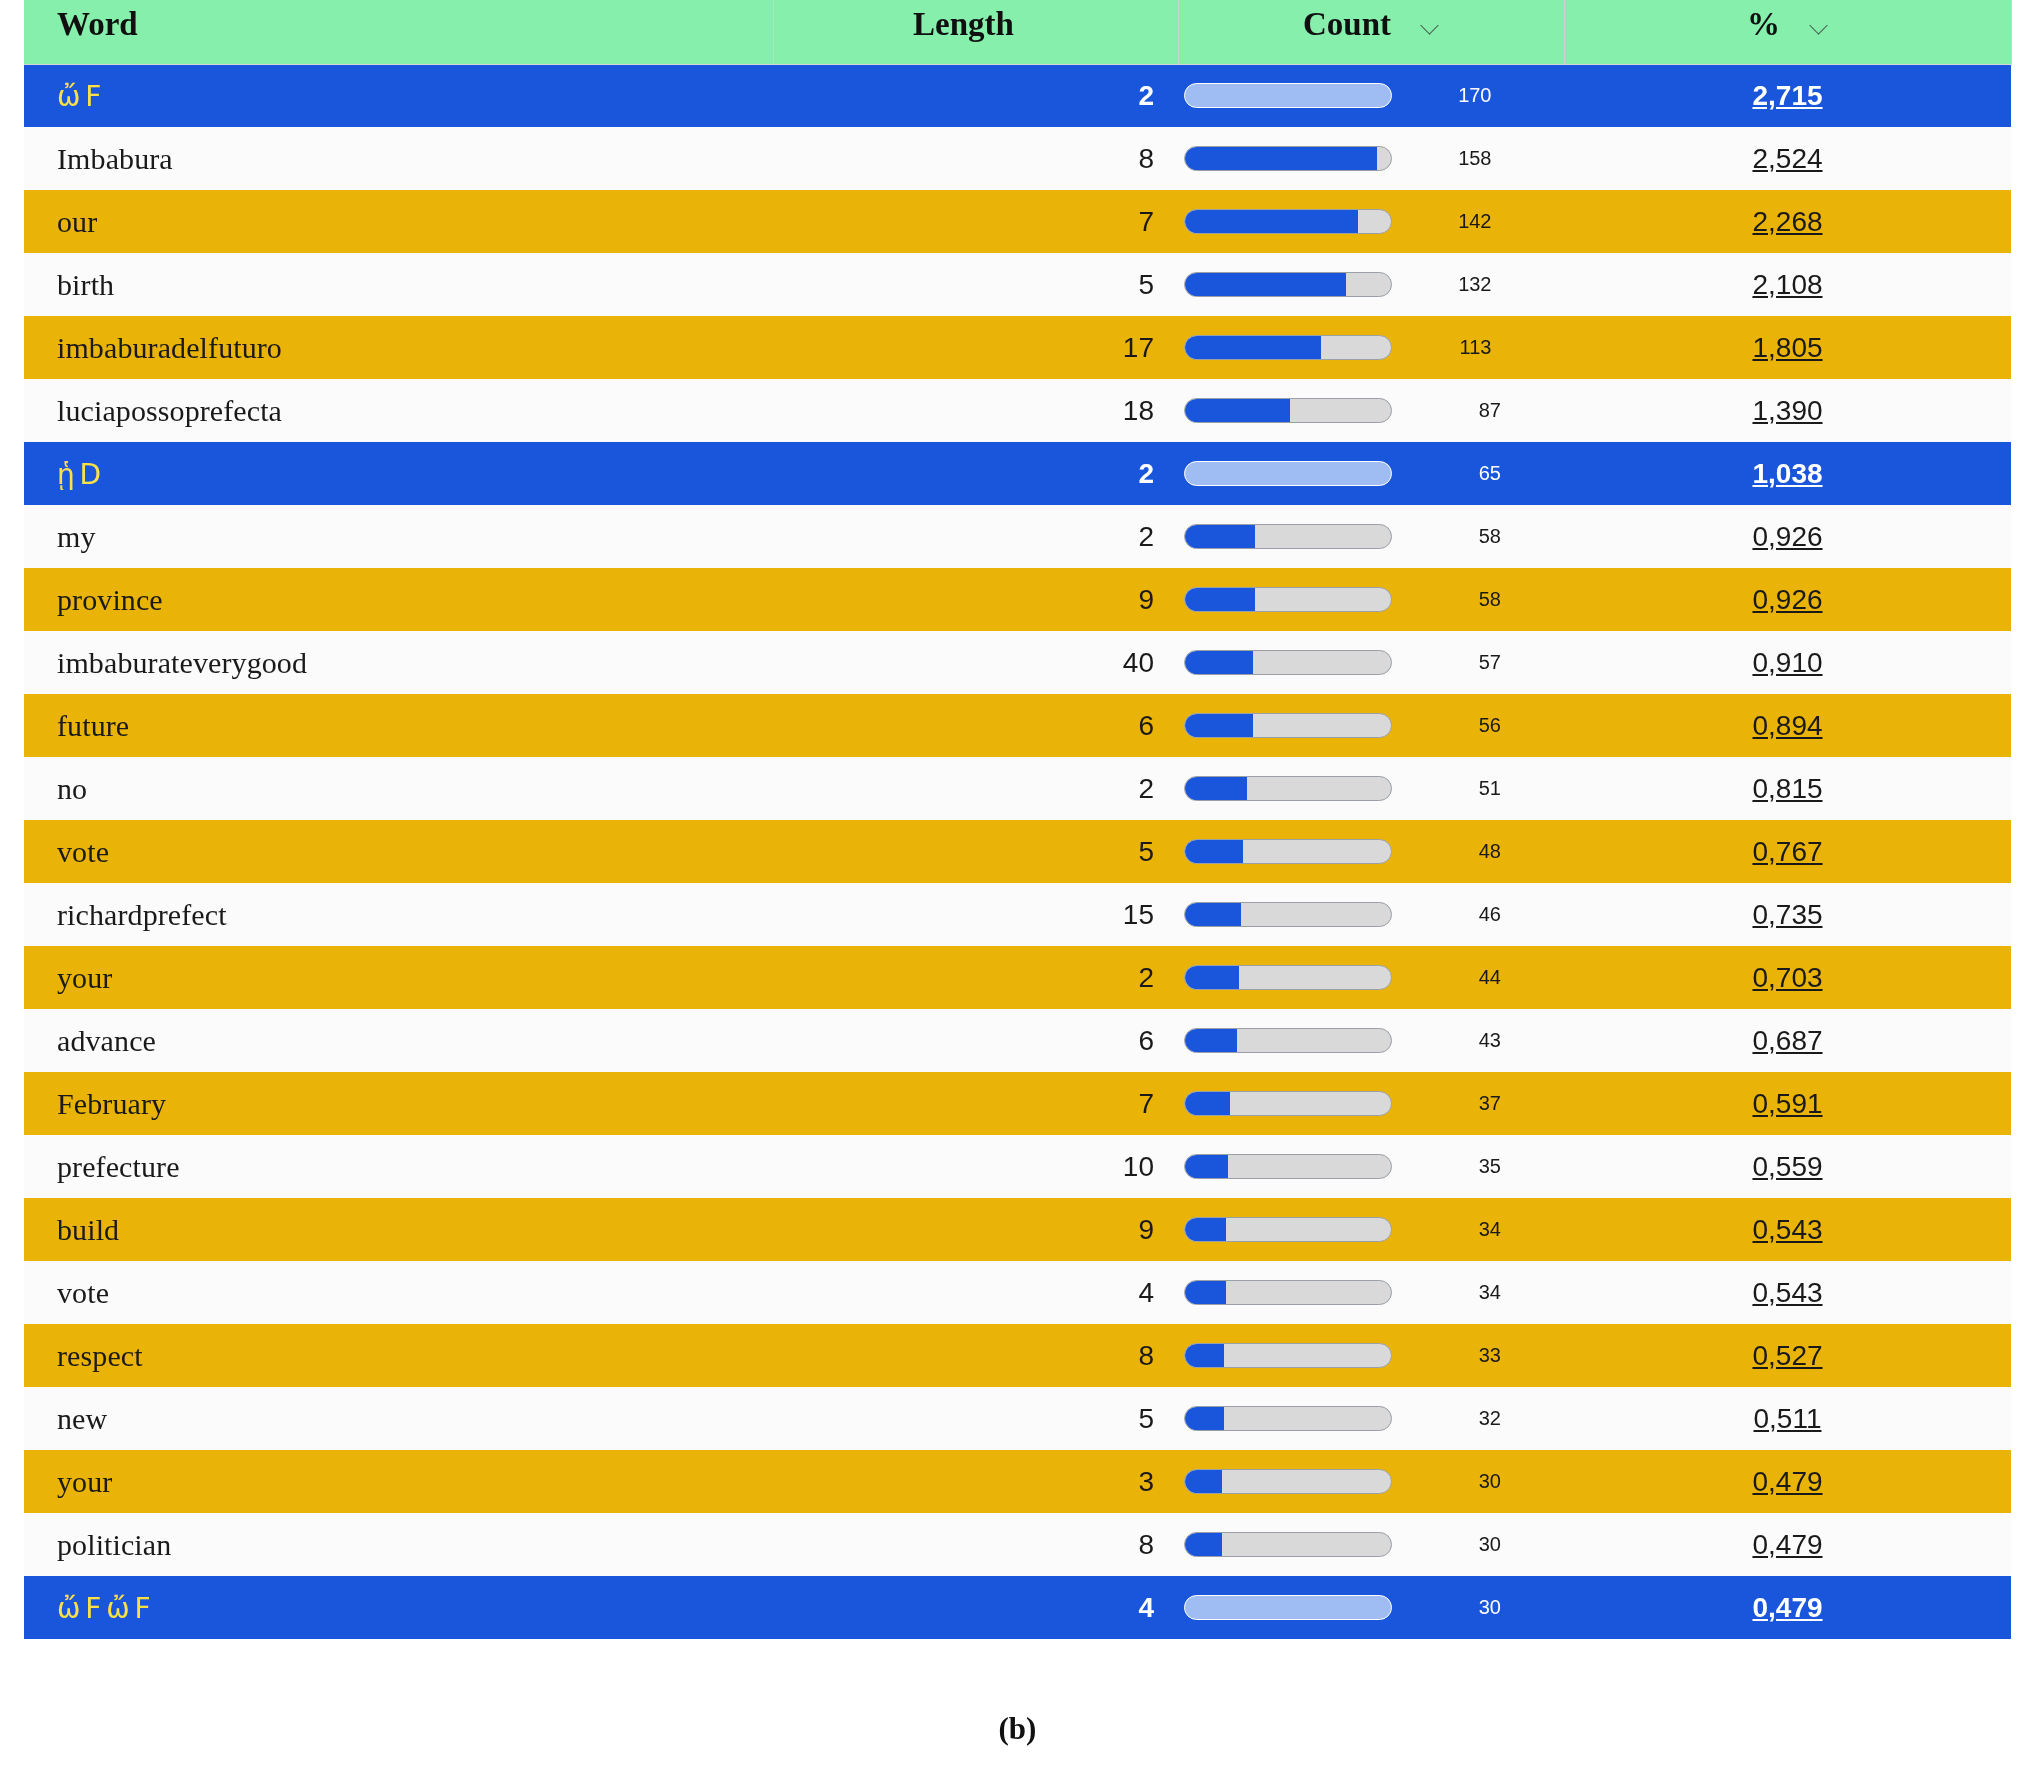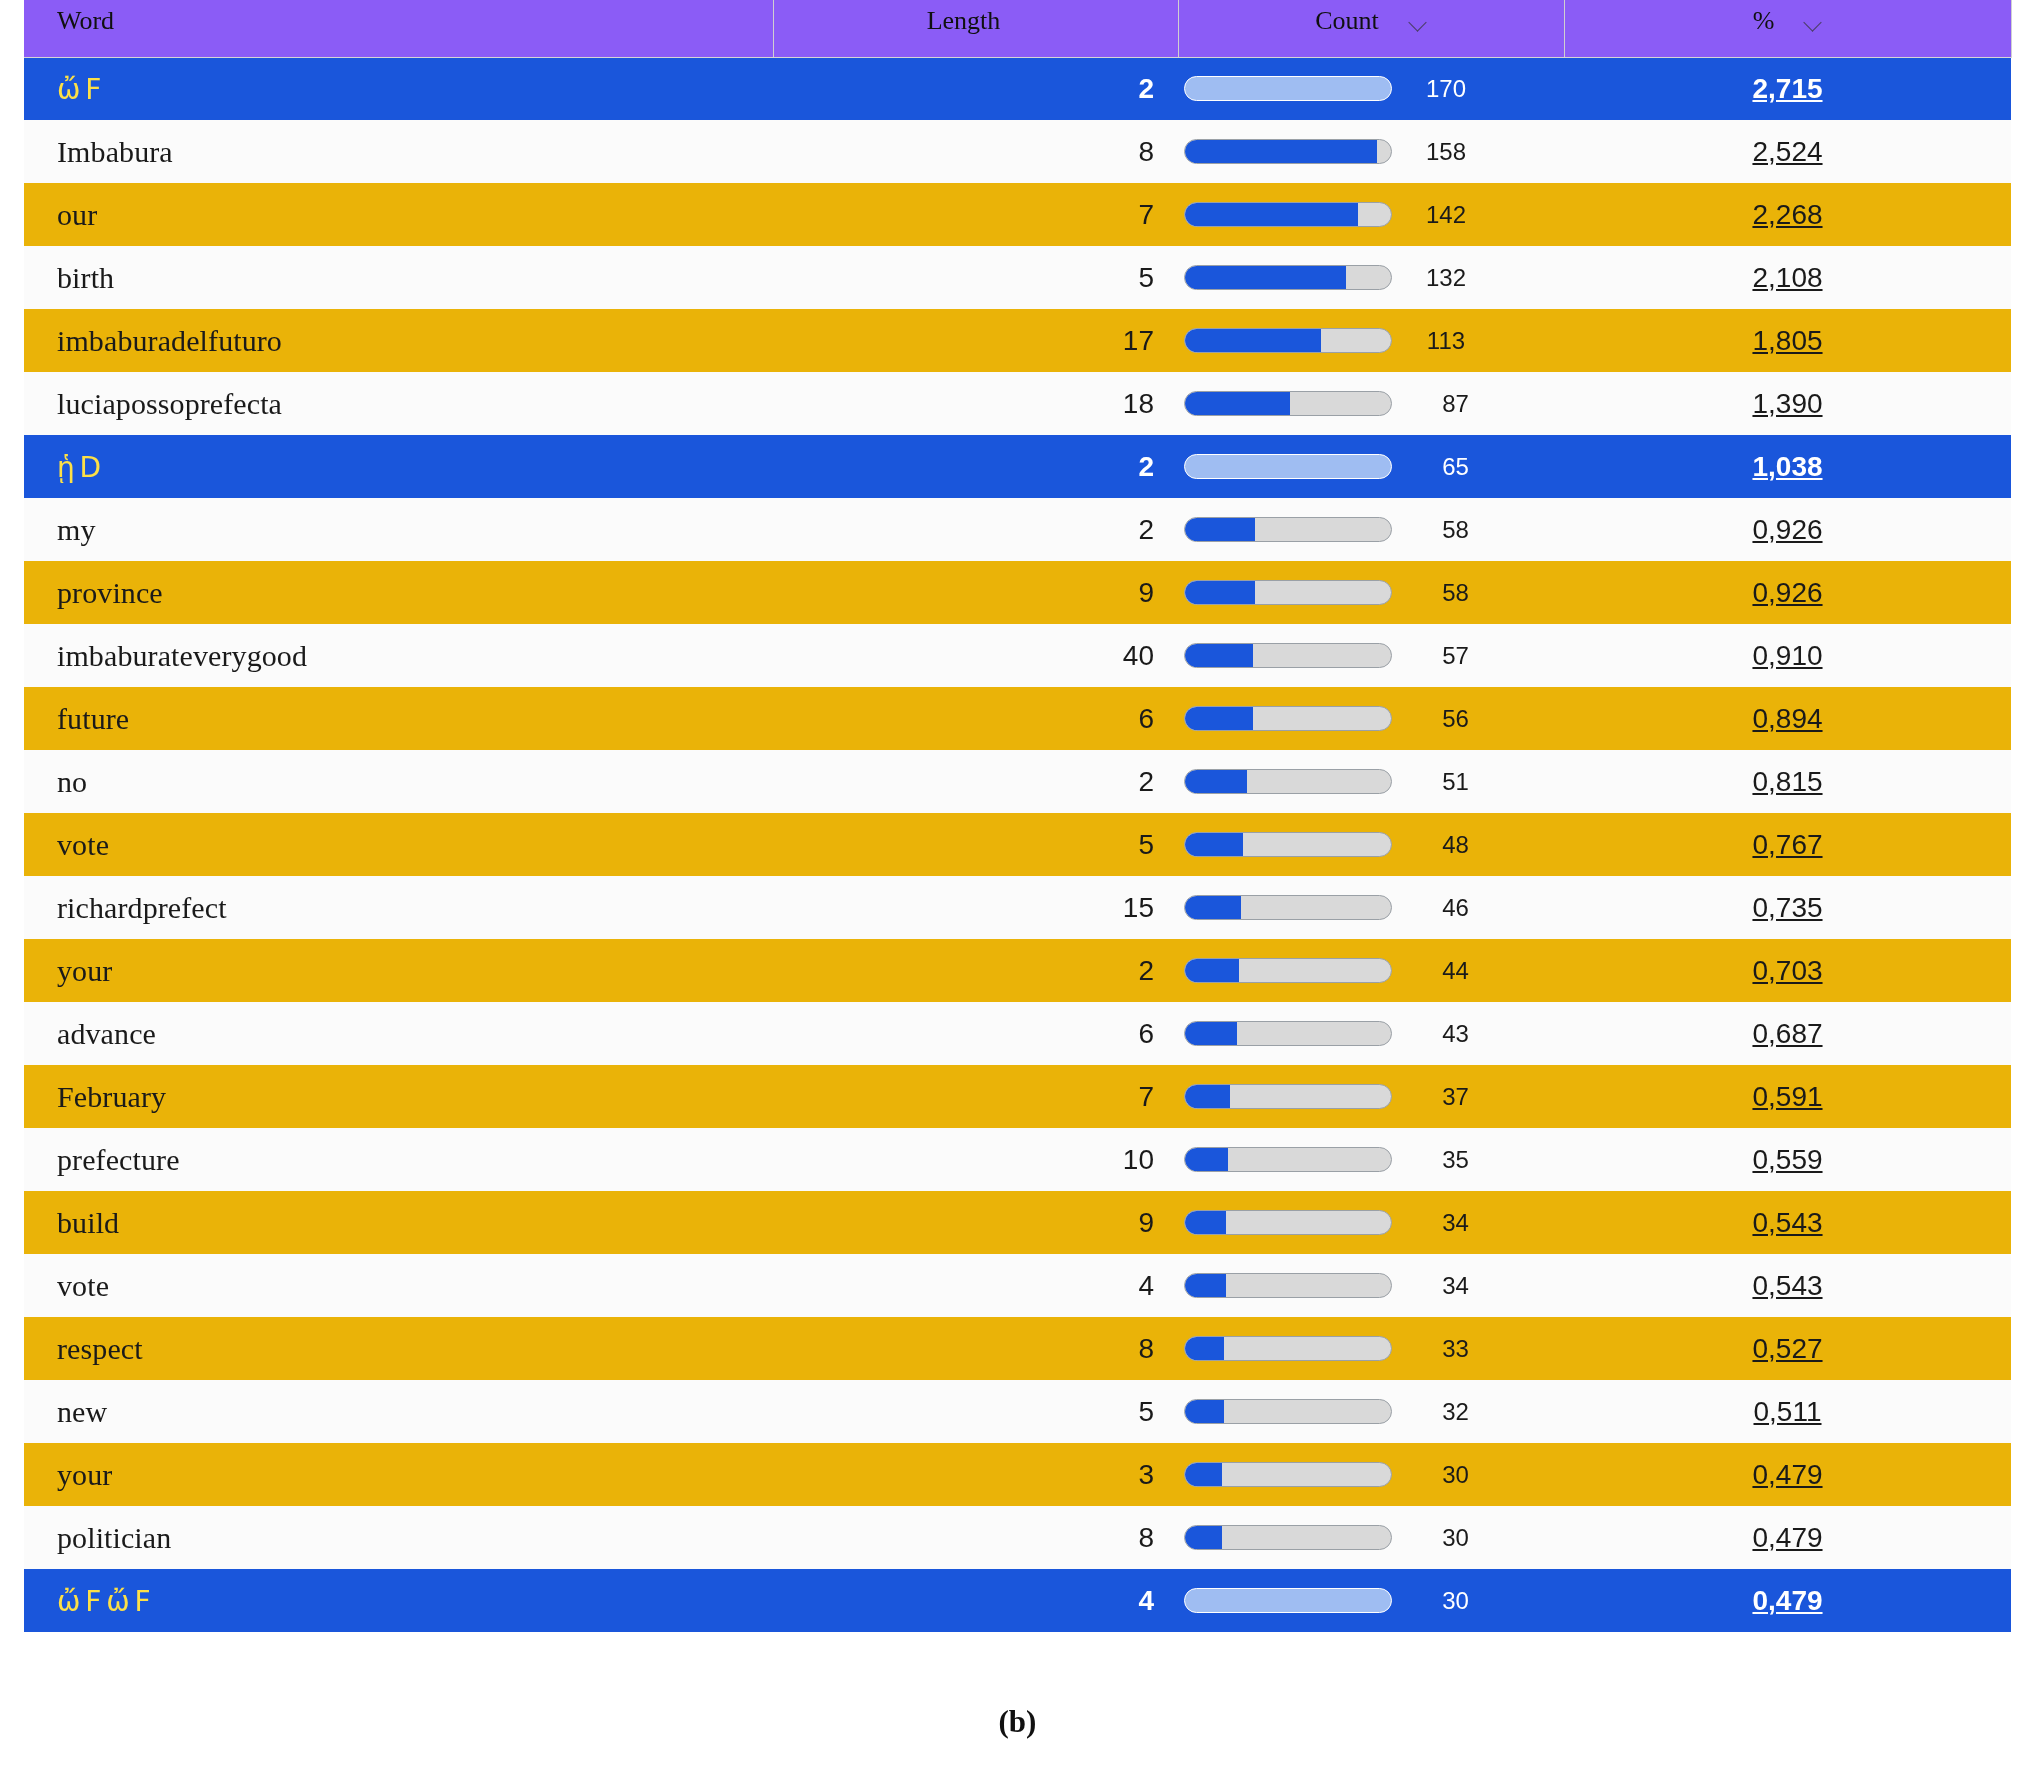--- a/index.html
+++ b/index.html
@@ -27,27 +27,27 @@
     border-collapse: collapse;
     table-layout: fixed;
   }
   table.word-table col.c-word   { width: 749px; }
   table.word-table col.c-length { width: 405px; }
   table.word-table col.c-count  { width: 386px; }
   table.word-table col.c-pct    { width: 447px; }
 
   thead th {
     font-family: "Liberation Serif", serif;
-    font-weight: normal;
-    font-size: 26px;
+    font-weight: bold;
+    font-size: 33px;
     color: #101010;
     padding: 6px 0 20.5px 0;
     border-bottom: 1.8px solid #d6d6d6;
     vertical-align: middle;
-    background: #8b5cf6;
+    background: #86efac;
   }
   th.th-word {
     text-align: left;
     padding-left: 33px;
     border-right: 1.2px solid #d0d0d0;
   }
   th.th-length {
     padding-right: 24px;
     border-right: 1.2px solid #d0d0d0;
   }
@@ -138,23 +138,23 @@
     background: #9fbdf2;
     border-color: #ffffff;
   }
   .bar-fill {
     height: 100%;
     background: #1a56db;
     border-radius: 12.7px 0 0 12.7px;
   }
   .count-num {
     font-family: "Liberation Sans", sans-serif;
-    font-size: 24px;
+    font-size: 20px;
     min-width: 91px;
-    text-align: center;
+    text-align: right;
     padding-left: 8.5px;
     white-space: nowrap;
   }
   .count-num.pad { padding-left: 18px; }
   .emoji {
     font-family: "DejaVu Sans", sans-serif;
     font-size: 28px;
     color: #fde047;
     letter-spacing: 4.8px;
   }

